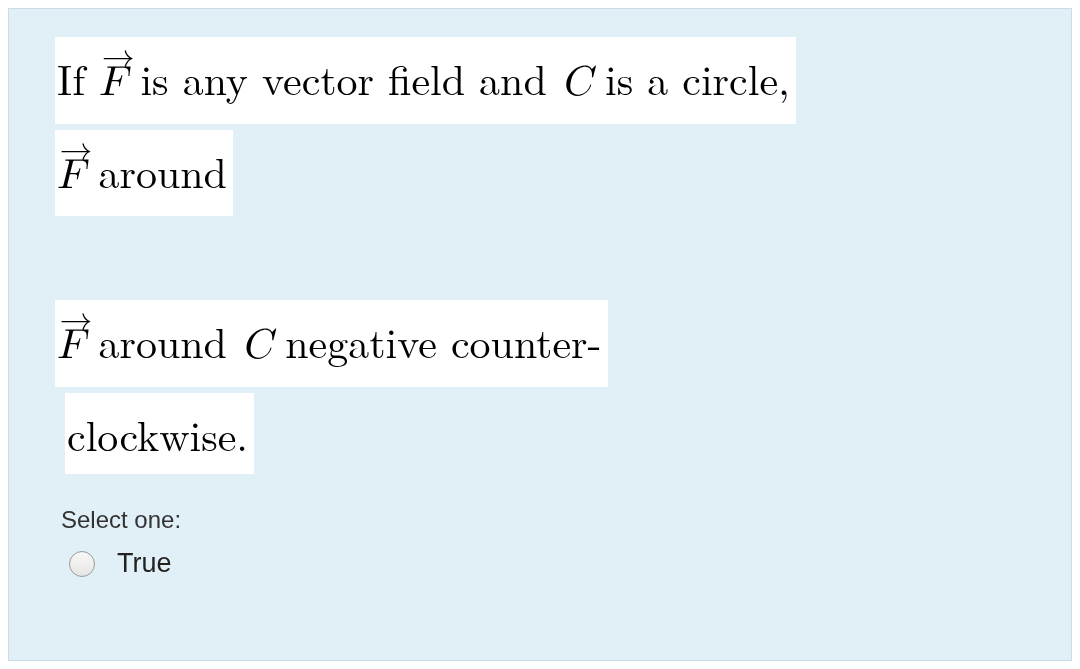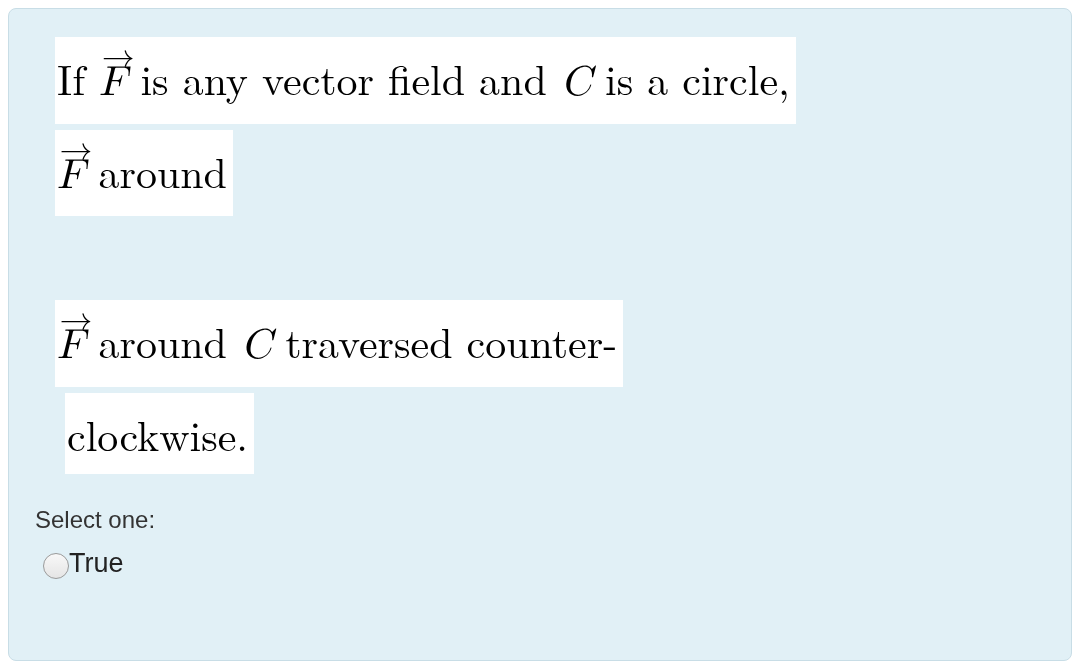--- a/index.html
+++ b/index.html
@@ -10,21 +10,21 @@
     body {
       font-family: Arial, Helvetica, sans-serif;
       background: #ffffff;
       width: 1080px;
       height: 669px;
       padding: 8px;
     }
     .question-panel {
       background: #e1f0f6;
       border: 1px solid #c8dde6;
-      border-radius: 8px;
+      border-radius: 0;
       padding: 28px 0 20px 0;
       width: 100%;
       height: 100%;
       position: relative;
     }
     .statement {
       font-family: 'Latin Modern Roman', 'CMU Serif', 'Georgia', serif;
       font-size: 42px;
       line-height: 1.85;
       color: #000;
@@ -51,31 +51,32 @@
     .vec .arrow {
       position: absolute;
       top: -0.52em;
       left: 0.08em;
       font-size: 0.78em;
       font-style: normal;
       letter-spacing: -4px;
     }
     .answers {
       margin-top: 26px;
-      padding-left: 26px;
+      padding-left: 52px;
       font-family: Arial, Helvetica, sans-serif;
     }
     .prompt {
       font-size: 24px;
       color: #333;
       margin-bottom: 14px;
     }
     .option-row {
       display: flex;
-      align-items: flex-end;
+      align-items: center;
+      gap: 22px;
       margin-bottom: 14px;
       margin-left: 8px;
     }
     .radio {
       appearance: none;
       -webkit-appearance: none;
       width: 26px;
       height: 26px;
       border-radius: 50%;
       border: 1px solid #9a9a9a;
@@ -99,21 +100,21 @@
 
   <div class="statement">
     <span class="statement-line">
       <span>If </span><span class="math-italic vec"><span class="arrow">→</span><span>F</span></span><span> is any vector field and </span><span class="math-italic">C</span><span> is a circle,</span>
     </span><br>
     <span class="statement-line">
       <span class="math-italic vec"><span class="arrow">→</span><span>F</span></span><span> around</span>
     </span><br>
     <br>
     <span class="statement-line">
-      <span class="math-italic vec"><span class="arrow">→</span><span>F</span></span><span> around </span><span class="math-italic">C</span><span> traversed counter-</span>
+      <span class="math-italic vec"><span class="arrow">→</span><span>F</span></span><span> around </span><span class="math-italic">C</span><span> negative counter-</span>
     </span><br>
     <span class="statement-line indent">
       <span>clockwise.</span>
     </span>
   </div>
 
   <div class="answers">
     <div class="prompt">Select one:</div>
 
     <div class="option-row">

